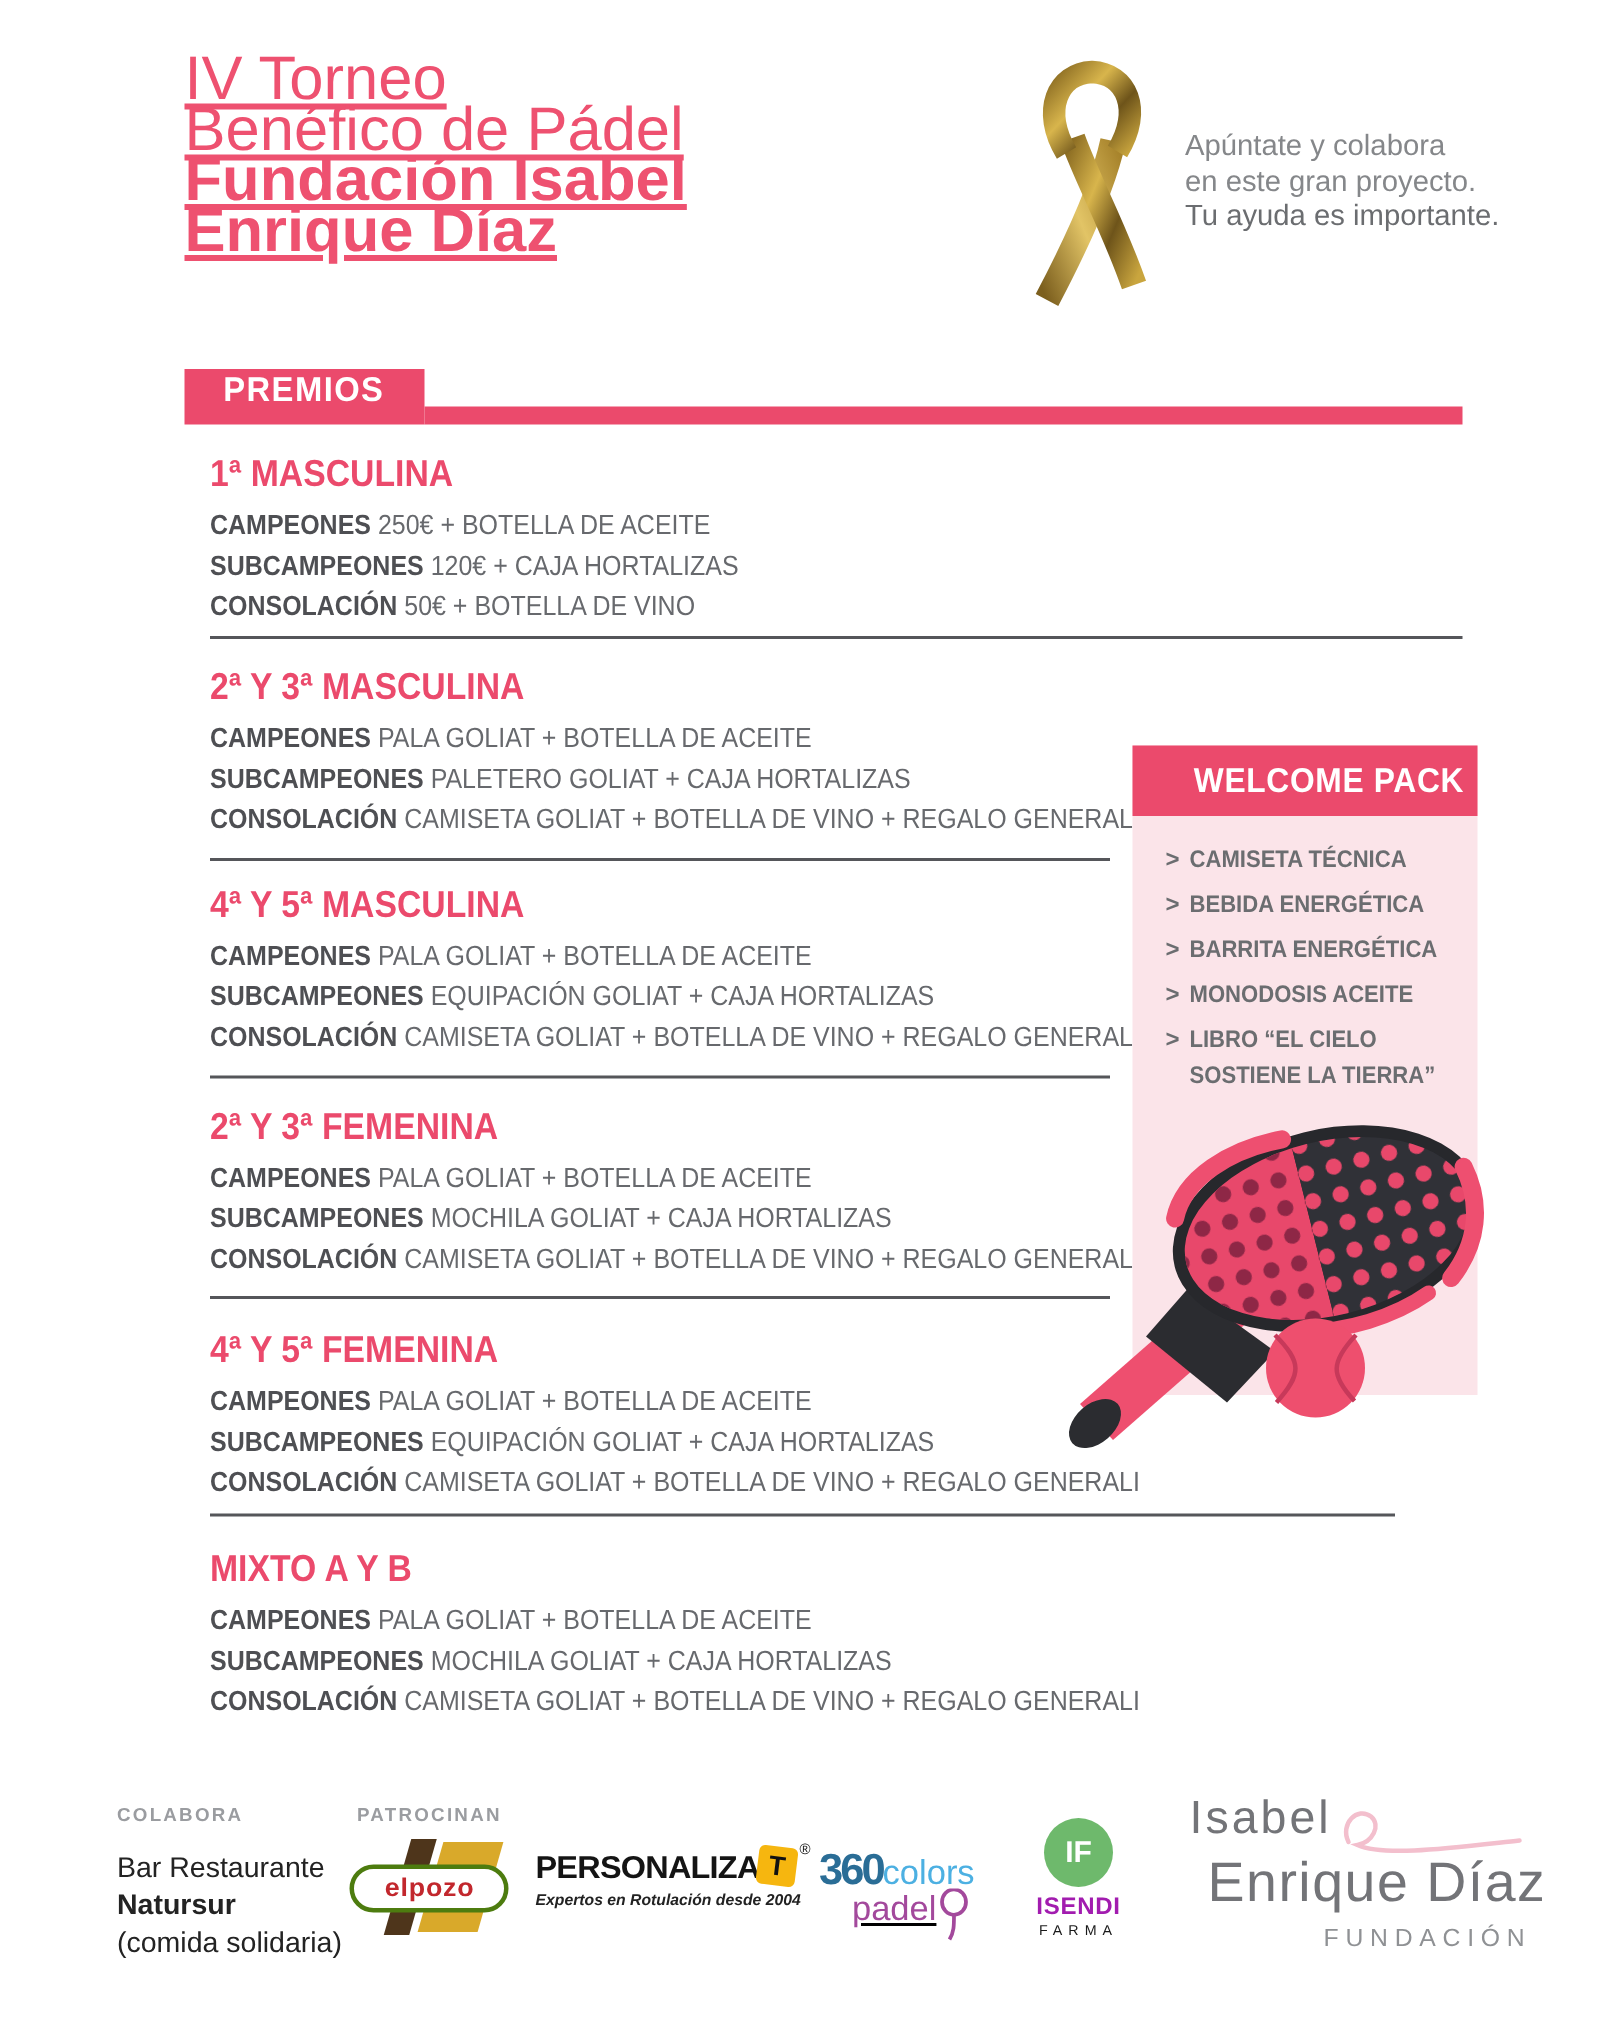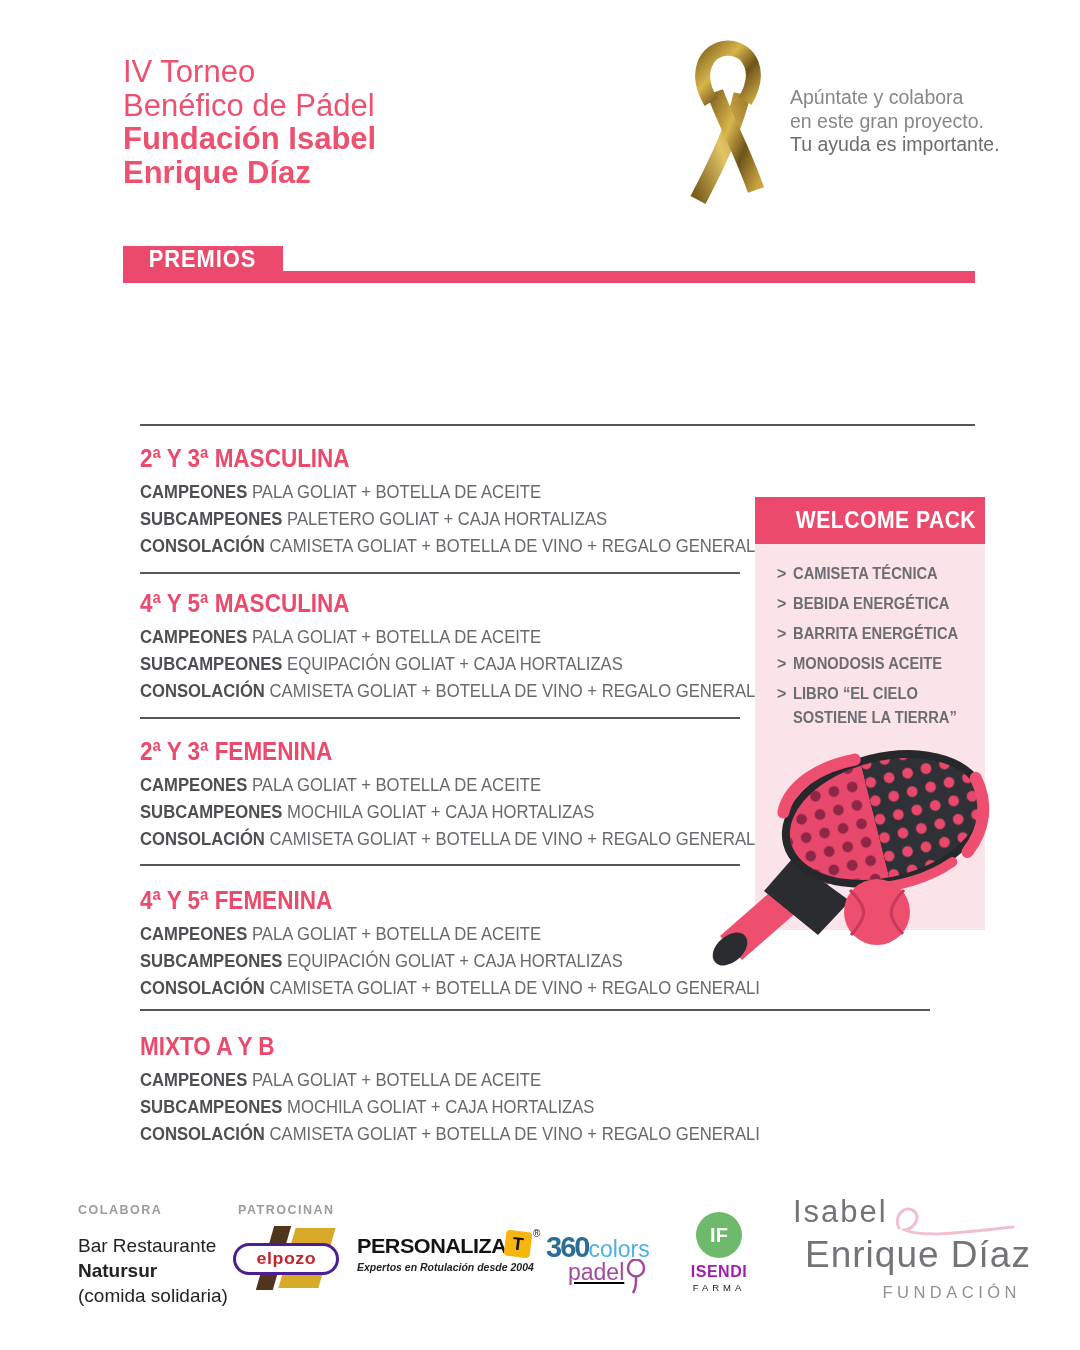--- a/index.html
+++ b/index.html
@@ -1,20 +1,20 @@
 <!DOCTYPE html>
 <html><head>
 <meta charset="utf-8">
 <style>
   html,body{margin:0;padding:0;background:#ffffff;}
   .page{position:relative;width:1080px;height:1350px;background:#fff;overflow:hidden;
         font-family:"Liberation Sans",sans-serif;}
 
   
-  .title{position:absolute;left:123px;top:55px;font-size:31px;line-height:33.5px;color:#EE5170;}
+  .title{position:absolute;left:123px;top:36px;font-size:41px;line-height:33.5px;color:#EE5170;text-decoration:underline;}
   .title .bold{font-weight:bold;}
   .ribbon-svg{position:absolute;left:678px;top:40px;}
   .caption{position:absolute;left:790px;top:86px;font-size:19.5px;line-height:23.5px;color:#85878A;}
   .caption .cap-bold{font-weight:normal;color:#6B6D70;}
 
   
   .premios-box{position:absolute;left:123px;top:246px;width:160px;height:37px;background:#EB4A6C;
                display:flex;align-items:flex-start;justify-content:center;}
   .premios-box span{color:#fff;font-weight:bold;font-size:23px;letter-spacing:1px;display:inline-block;transform:scaleX(.95);}
   .premios-bar{position:absolute;left:283px;top:271px;width:692px;height:12px;background:#EB4A6C;}
@@ -41,21 +41,21 @@
   .racket-svg{position:absolute;left:700px;top:733px;}
 
   
   .foot-label{position:absolute;font-size:12.5px;font-weight:bold;letter-spacing:1.5px;color:#9A9CA0;}
   .natursur{position:absolute;left:78px;top:1233px;font-size:19px;line-height:25px;color:#232323;}
   .natursur .bold{font-weight:bold;}
 
   .elpozo{position:absolute;left:233px;top:1226px;width:106px;height:64px;}
   .ep-brown{position:absolute;left:32px;top:0;width:17px;height:64px;background:#4E351B;transform:skewX(-16deg);}
   .ep-gold{position:absolute;left:54px;top:2px;width:40px;height:60px;background:#D9A92A;transform:skewX(-16deg);}
-  .ep-pill{position:absolute;left:0;top:17px;width:100px;height:26px;background:#fff;border:3px solid #4c1d95;
+  .ep-pill{position:absolute;left:0;top:17px;width:100px;height:26px;background:#fff;border:3px solid #4d7c0f;
            border-radius:16px;display:flex;align-items:center;justify-content:center;}
   .ep-pill span{color:#C2272D;font-weight:bold;font-size:17px;letter-spacing:.5px;transform:scaleX(1.05);}
 
   .personalizat{position:absolute;left:357px;top:1234px;}
   .pz-row{display:flex;align-items:flex-start;}
   .pz-name{font-size:21px;font-weight:bold;letter-spacing:-.5px;color:#141414;transform:scaleX(1.03);transform-origin:0 0;}
   .pz-t{width:26px;height:26px;background:#F6B60F;border-radius:4px;transform:rotate(7deg);
         display:flex;align-items:center;justify-content:center;font-weight:bold;font-size:18px;color:#111;margin-left:3px;margin-top:-3px;}
   .pz-reg{font-size:10px;color:#111;margin-left:2px;margin-top:-6px;}
   .pz-tag{font-size:10.5px;font-weight:bold;font-style:italic;color:#222;margin-top:3px;}
@@ -113,20 +113,26 @@
     <div>Apúntate y colabora</div>
     <div>en este gran proyecto.</div>
     <div class="cap-bold">Tu ayuda es importante.</div>
   </div>
 
   <div class="premios-box">
     <span>PREMIOS</span>
   </div>
   <div class="premios-bar"></div>
 
+  <div class="section" style="top:302px">
+    <div class="sec-title">1ª MASCULINA</div>
+    <div class="p-line"><span class="p-label">CAMPEONES</span> <span>250€ + BOTELLA DE ACEITE</span></div>
+    <div class="p-line"><span class="p-label">SUBCAMPEONES</span> <span>120€ + CAJA HORTALIZAS</span></div>
+    <div class="p-line"><span class="p-label">CONSOLACIÓN</span> <span>50€ + BOTELLA DE VINO</span></div>
+  </div>
   <div class="divider" style="top:424px;width:835px"></div>
 
   <div class="section" style="top:444px">
     <div class="sec-title">2ª Y 3ª MASCULINA</div>
     <div class="p-line"><span class="p-label">CAMPEONES</span> <span>PALA GOLIAT + BOTELLA DE ACEITE</span></div>
     <div class="p-line"><span class="p-label">SUBCAMPEONES</span> <span>PALETERO GOLIAT + CAJA HORTALIZAS</span></div>
     <div class="p-line"><span class="p-label">CONSOLACIÓN</span> <span>CAMISETA GOLIAT + BOTELLA DE VINO + REGALO GENERALI</span></div>
   </div>
   <div class="divider" style="top:572px;width:600px"></div>
 

